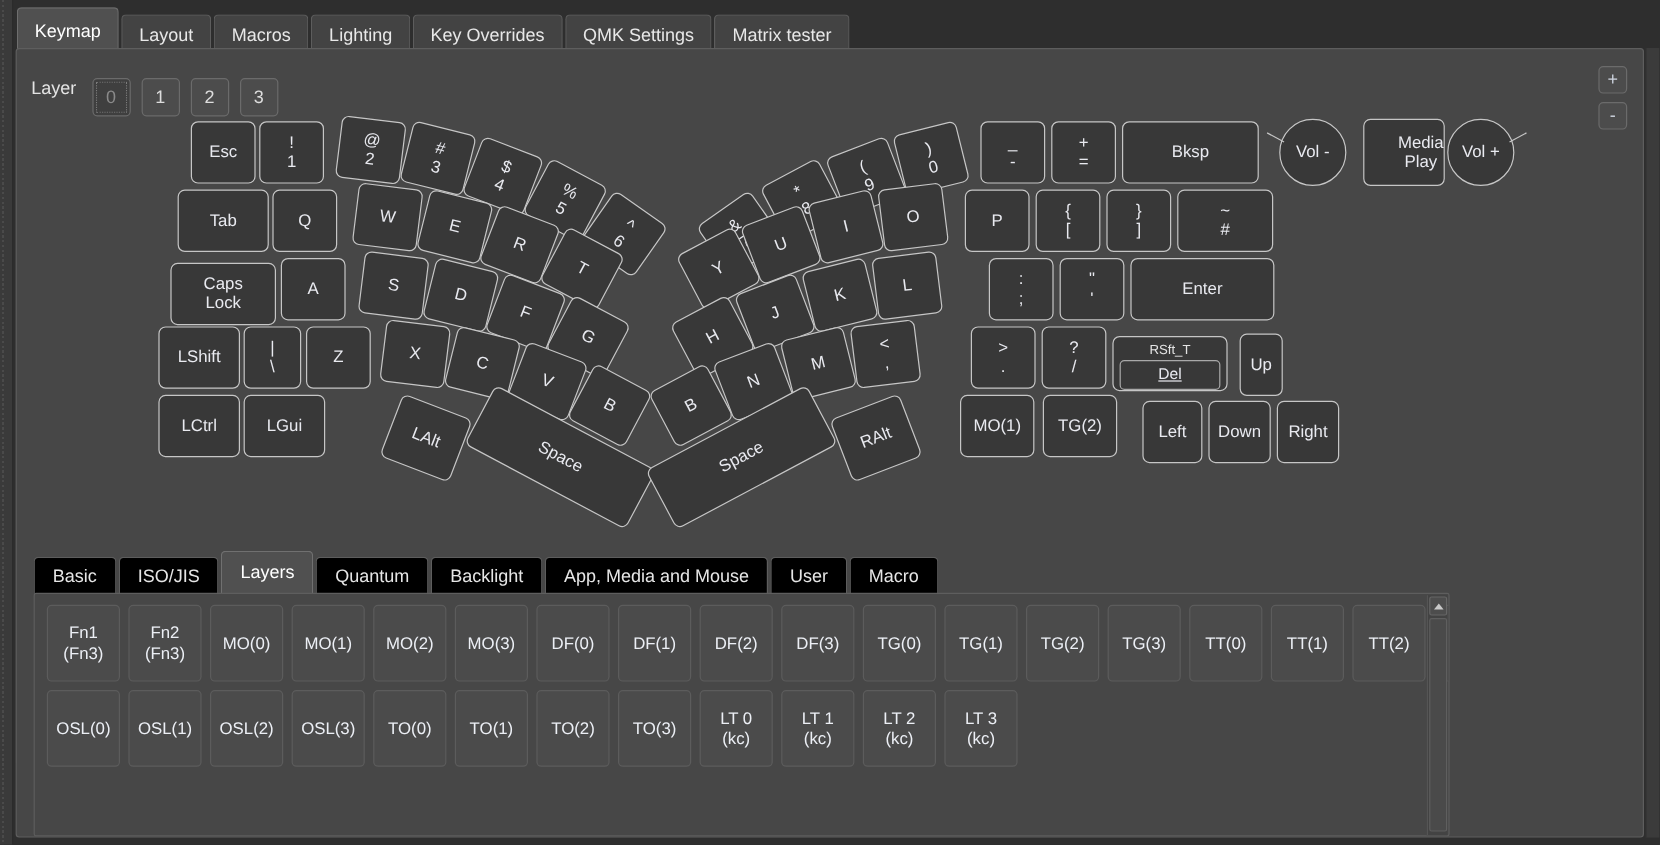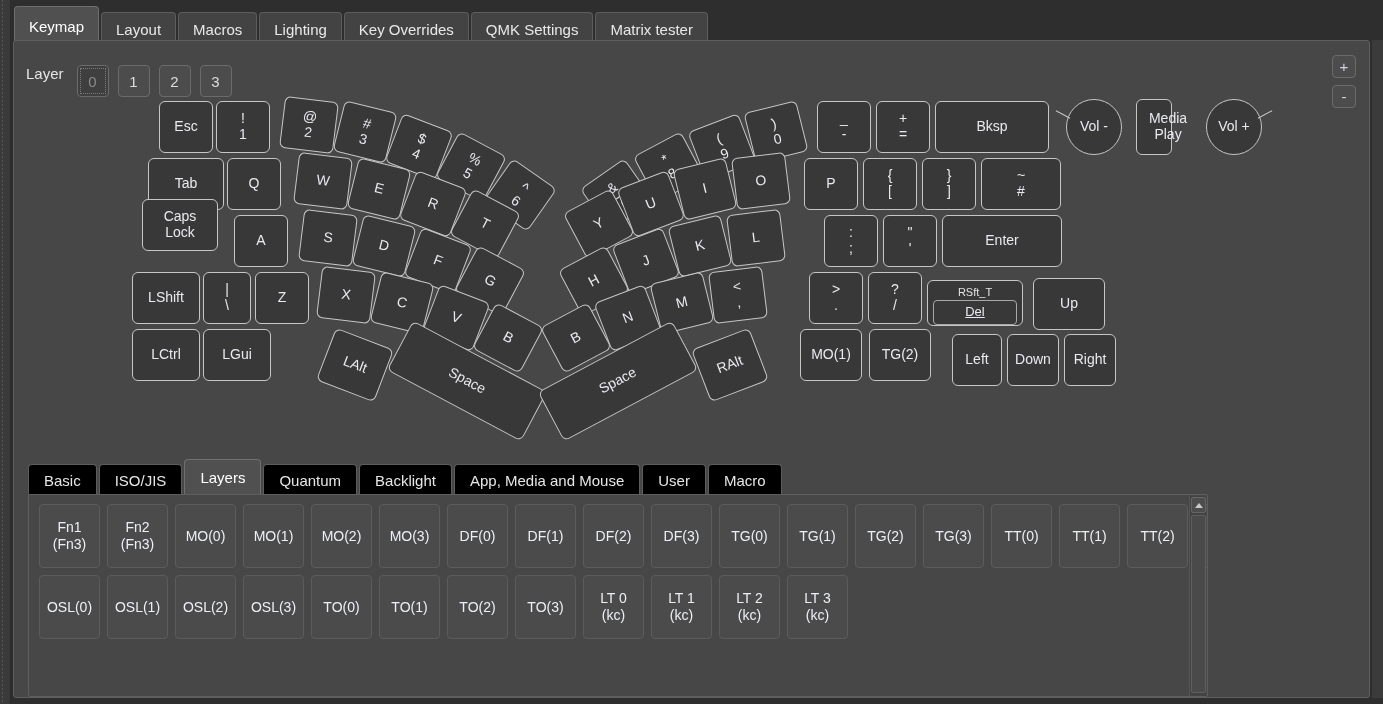--- a/index.html
+++ b/index.html
@@ -286,21 +286,21 @@
         <div class="key" style="left: 430px; top: 42px; width: 54px; height: 52px; transform: rotate(28deg);">%
 5</div>
         <div class="key" style="left: 479px; top: 70px; width: 54px; height: 52px; transform: rotate(35deg);">^
 6</div>
         <div class="key" style="left: 134px; top: 59px; width: 76px; height: 52px;">Tab</div>
         <div class="key" style="left: 213px; top: 59px; width: 54px; height: 52px;">Q</div>
         <div class="key" style="left: 282px; top: 56px; width: 54px; height: 52px; transform: rotate(7deg);">W</div>
         <div class="key" style="left: 338px; top: 64px; width: 54px; height: 52px; transform: rotate(14deg);">E</div>
         <div class="key" style="left: 392px; top: 79px; width: 54px; height: 52px; transform: rotate(21deg);">R</div>
         <div class="key" style="left: 444px; top: 99px; width: 54px; height: 52px; transform: rotate(28deg);">T</div>
-        <div class="key" style="left: 128px; top: 100px; width: 76px; height: 52px;">Caps
+        <div class="key" style="left: 128px; top: 120px; width: 88px; height: 52px;">Caps
 Lock</div>
         <div class="key" style="left: 220px; top: 116px; width: 54px; height: 52px;">A</div>
         <div class="key" style="left: 287px; top: 113px; width: 54px; height: 52px; transform: rotate(7deg);">S</div>
         <div class="key" style="left: 343px; top: 121px; width: 54px; height: 52px; transform: rotate(14deg);">D</div>
         <div class="key" style="left: 397px; top: 136px; width: 54px; height: 52px; transform: rotate(21deg);">F</div>
         <div class="key" style="left: 449px; top: 156px; width: 54px; height: 52px; transform: rotate(28deg);">G</div>
         <div class="key" style="left: 118px; top: 173px; width: 68px; height: 52px;">LShift</div>
         <div class="key" style="left: 189px; top: 173px; width: 48px; height: 52px;">|
 \</div>
         <div class="key" style="left: 241px; top: 173px; width: 54px; height: 52px;">Z</div>
@@ -349,29 +349,29 @@
 #</div>
         <div class="key" style="left: 810px; top: 116px; width: 54px; height: 52px;">:
 ;</div>
         <div class="key" style="left: 869px; top: 116px; width: 54px; height: 52px;">"
 '</div>
         <div class="key" style="left: 928px; top: 116px; width: 120px; height: 52px;">Enter</div>
         <div class="key" style="left: 795px; top: 173px; width: 54px; height: 52px;">&gt;
 .</div>
         <div class="key" style="left: 854px; top: 173px; width: 54px; height: 52px;">?
 /</div>
-        <div class="key" style="left: 1019px; top: 179px; width: 72px; height: 52px;">Up</div>
+        <div class="key" style="left: 1019px; top: 179px; width: 36px; height: 52px;">Up</div>
         <div class="key" style="left: 786px; top: 230px; width: 62px; height: 52px;">MO(1)</div>
         <div class="key" style="left: 855px; top: 230px; width: 62px; height: 52px;">TG(2)</div>
         <div class="key" style="left: 938px; top: 235px; width: 50px; height: 52px;">Left</div>
         <div class="key" style="left: 993px; top: 235px; width: 52px; height: 52px;">Down</div>
         <div class="key" style="left: 1050px; top: 235px; width: 52px; height: 52px;">Right</div>
         <div class="key modtap" style="left: 913px; top: 169px; width: 96px; height: 46px;"><div class="mt-top">RSft_T</div><div class="mt-inner">Del</div></div>
         <div class="key circle" style="left: 1052px; top: 0px; width: 56px; height: 56px;">Vol -<span class="enc-tick"></span></div>
-        <div class="key" style="left: 1122px; top: 0px; width: 36px; height: 56px; padding-left: 28px;">Media
+        <div class="key" style="left: 1122px; top: 0px; width: 68px; height: 56px; padding-left: 28px;">Media
 Play</div>
         <div class="key circle" style="left: 1192px; top: 0px; width: 56px; height: 56px;">Vol +<span class="enc-tick right"></span></div>
       </div>
 
     <div class="bottom">
       <div class="subtabbar" id="kc-tabs">
           <div class="subtab">Basic</div>
           <div class="subtab">ISO/JIS</div>
           <div class="subtab active">Layers</div>
           <div class="subtab">Quantum</div>

